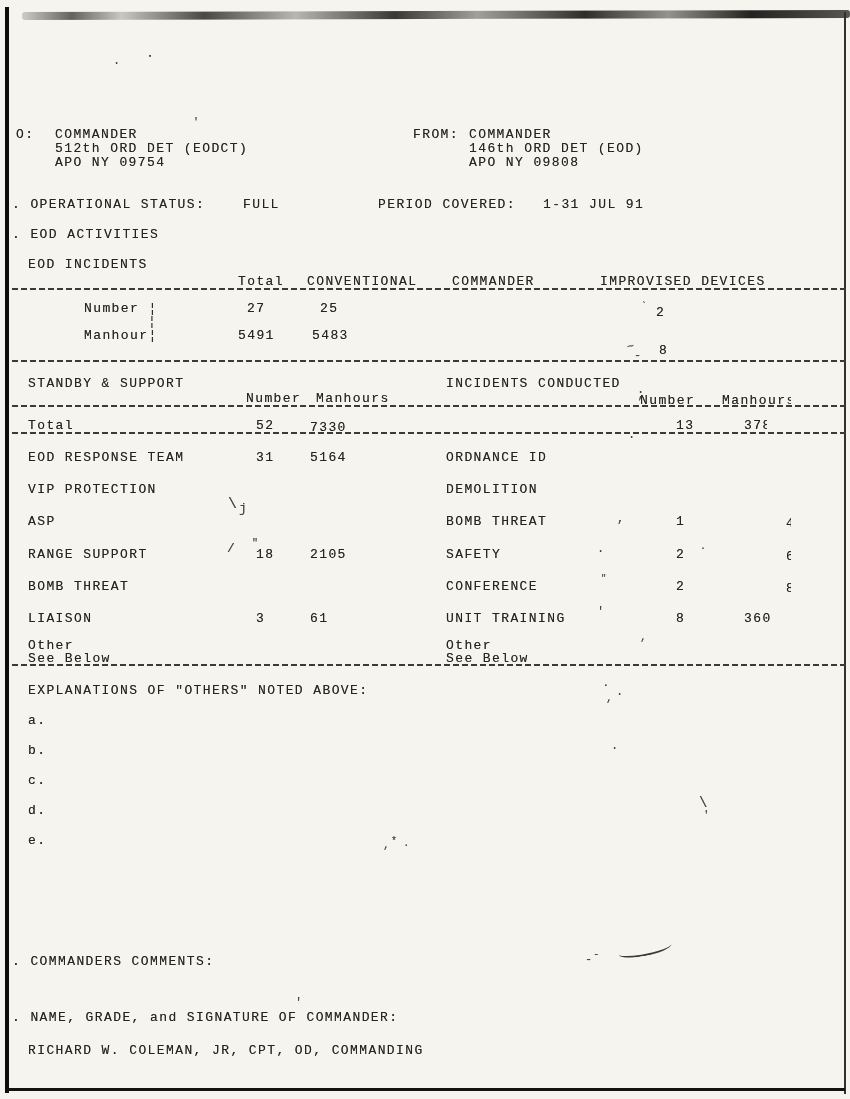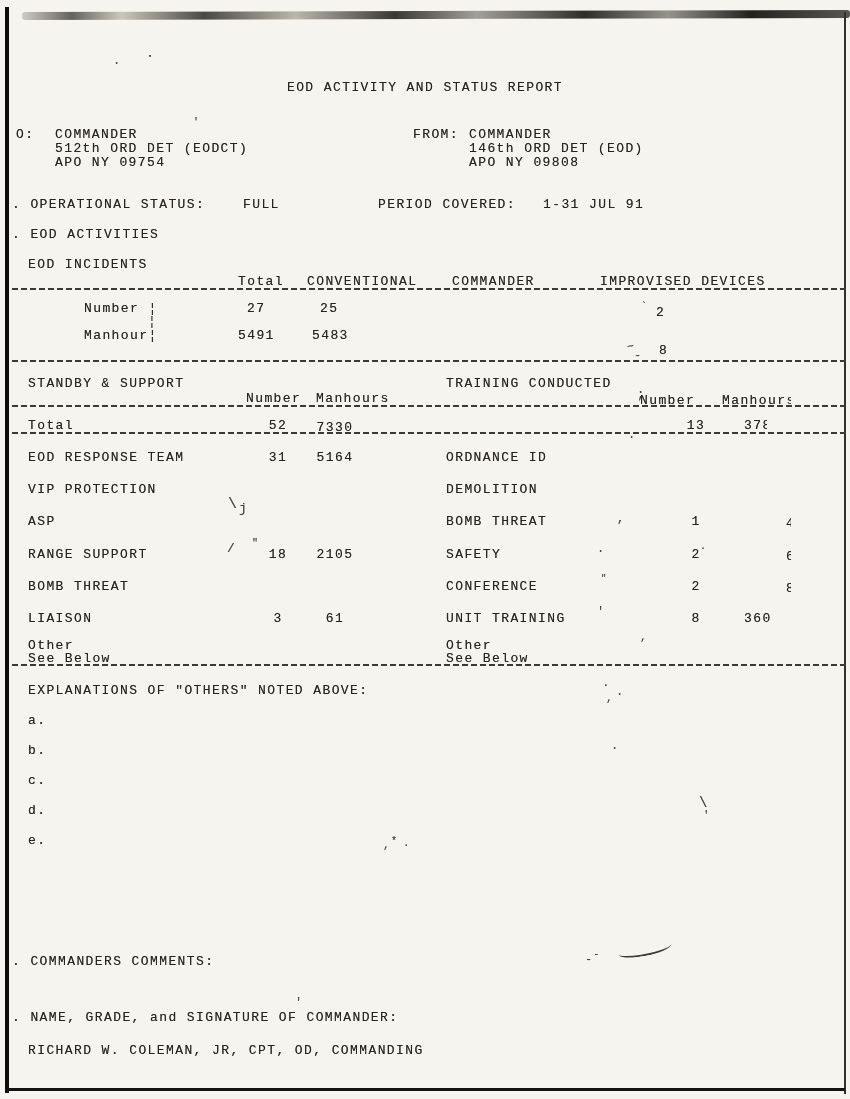--- a/index.html
+++ b/index.html
@@ -1,41 +1,40 @@
 <!DOCTYPE html>
 <html><head>
 <meta charset="utf-8">
 <style>
   html,body{margin:0;padding:0;}
   body{width:850px;height:1099px;background:#f2f0ea;font-family:"Liberation Mono","DejaVu Sans Mono",monospace;}
   .page{position:relative;width:850px;height:1099px;background:#f6f4ee;overflow:hidden;color:#26241f;}
   .t{position:absolute;font-size:13px;line-height:15px;letter-spacing:1.4px;white-space:pre;text-shadow:0 0 0.6px rgba(30,28,24,.5);}
   .title{left:0;width:850px;text-align:center;}
-  .num{text-align:center;}
+  .num{text-align:left;}
   .half{display:inline-block;width:5px;overflow:hidden;vertical-align:text-bottom;}
   .dash{position:absolute;height:2px;background:repeating-linear-gradient(90deg,#3c3a34 0 6px,transparent 6px 9px);}
   .art{position:absolute;color:#45423c;text-shadow:0 0 0.5px rgba(30,28,24,.4);}
   .swoosh{position:absolute;left:618px;top:942px;width:54px;height:12px;border-bottom:2px solid #3c3a34;border-radius:0 0 70% 50%;transform:rotate(-9deg);}
   .border-left{position:absolute;left:5px;top:7px;width:4px;height:1086px;background:#0e0d0b;}
   .border-right{position:absolute;right:4px;top:12px;width:2px;height:1082px;background:#33312c;}
   .border-bottom{position:absolute;left:7px;top:1088px;width:838px;height:3px;background:#141311;}
   .smear{position:absolute;left:22px;top:11px;width:828px;height:8px;border-radius:3px;transform:rotate(-0.15deg);
     background:linear-gradient(90deg,rgba(90,86,78,.25) 0%,rgba(52,50,44,.75) 6%,rgba(120,115,105,.35) 12%,rgba(45,43,38,.85) 22%,rgba(95,90,82,.4) 33%,rgba(38,36,32,.9) 45%,rgba(80,76,70,.5) 55%,rgba(30,29,26,.92) 68%,rgba(70,67,60,.55) 78%,rgba(24,23,21,.95) 88%,rgba(50,48,43,.8) 100%);}
 </style>
 </head>
 <body>
 
 <div class="page">
 
   <div class="border-left"></div>
   <div class="smear"></div>
   <div class="border-right"></div>
   <div class="border-bottom"></div>
 
-  <div class="t title" style="top:80px">EOD ACTIVITY AND STATUS REPORT</div>
 
   <span class="t" style="left:16px;top:127px">O:</span>
   <span class="t" style="left:55px;top:127px">COMMANDER</span>
   <span class="t" style="left:55px;top:141px">512th ORD DET (EODCT)</span>
   <span class="t" style="left:55px;top:155px">APO NY 09754</span>
   <span class="t" style="left:413px;top:127px">FROM:</span>
   <span class="t" style="left:469px;top:127px">COMMANDER</span>
   <span class="t" style="left:469px;top:141px">146th ORD DET (EOD)</span>
   <span class="t" style="left:469px;top:155px">APO NY 09808</span>
 
@@ -60,21 +59,21 @@
   <span class="t" style="left:656px;top:305px">2</span>
 
   <span class="t" style="left:84px;top:328px">Manhour¦</span>
   <span class="t" style="left:238px;top:328px">5491</span>
   <span class="t" style="left:312px;top:328px">5483</span>
   <span class="t" style="left:659px;top:343px">8</span>
 
   <div class="dash" style="left:12px;top:360px;width:834px"></div>
 
   <span class="t" style="left:28px;top:376px">STANDBY &amp; SUPPORT</span>
-  <span class="t" style="left:446px;top:376px">TRAINING CONDUCTED</span>
+  <span class="t" style="left:446px;top:376px">INCIDENTS CONDUCTED</span>
 
   <span class="t" style="left:246px;top:391px">Number</span>
   <span class="t" style="left:316px;top:391px">Manhours</span>
   <span class="t" style="left:640px;top:393px">Number</span>
   <span class="t" style="left:722px;top:393px"><span>Manhour</span><span class="half">s</span></span>
 
   <div class="dash" style="left:12px;top:405px;width:834px"></div>
 
   <span class="t" style="left:28px;top:418px">Total</span>
   <span class="t num" style="left:256px;top:418px;width:44px">52</span>

